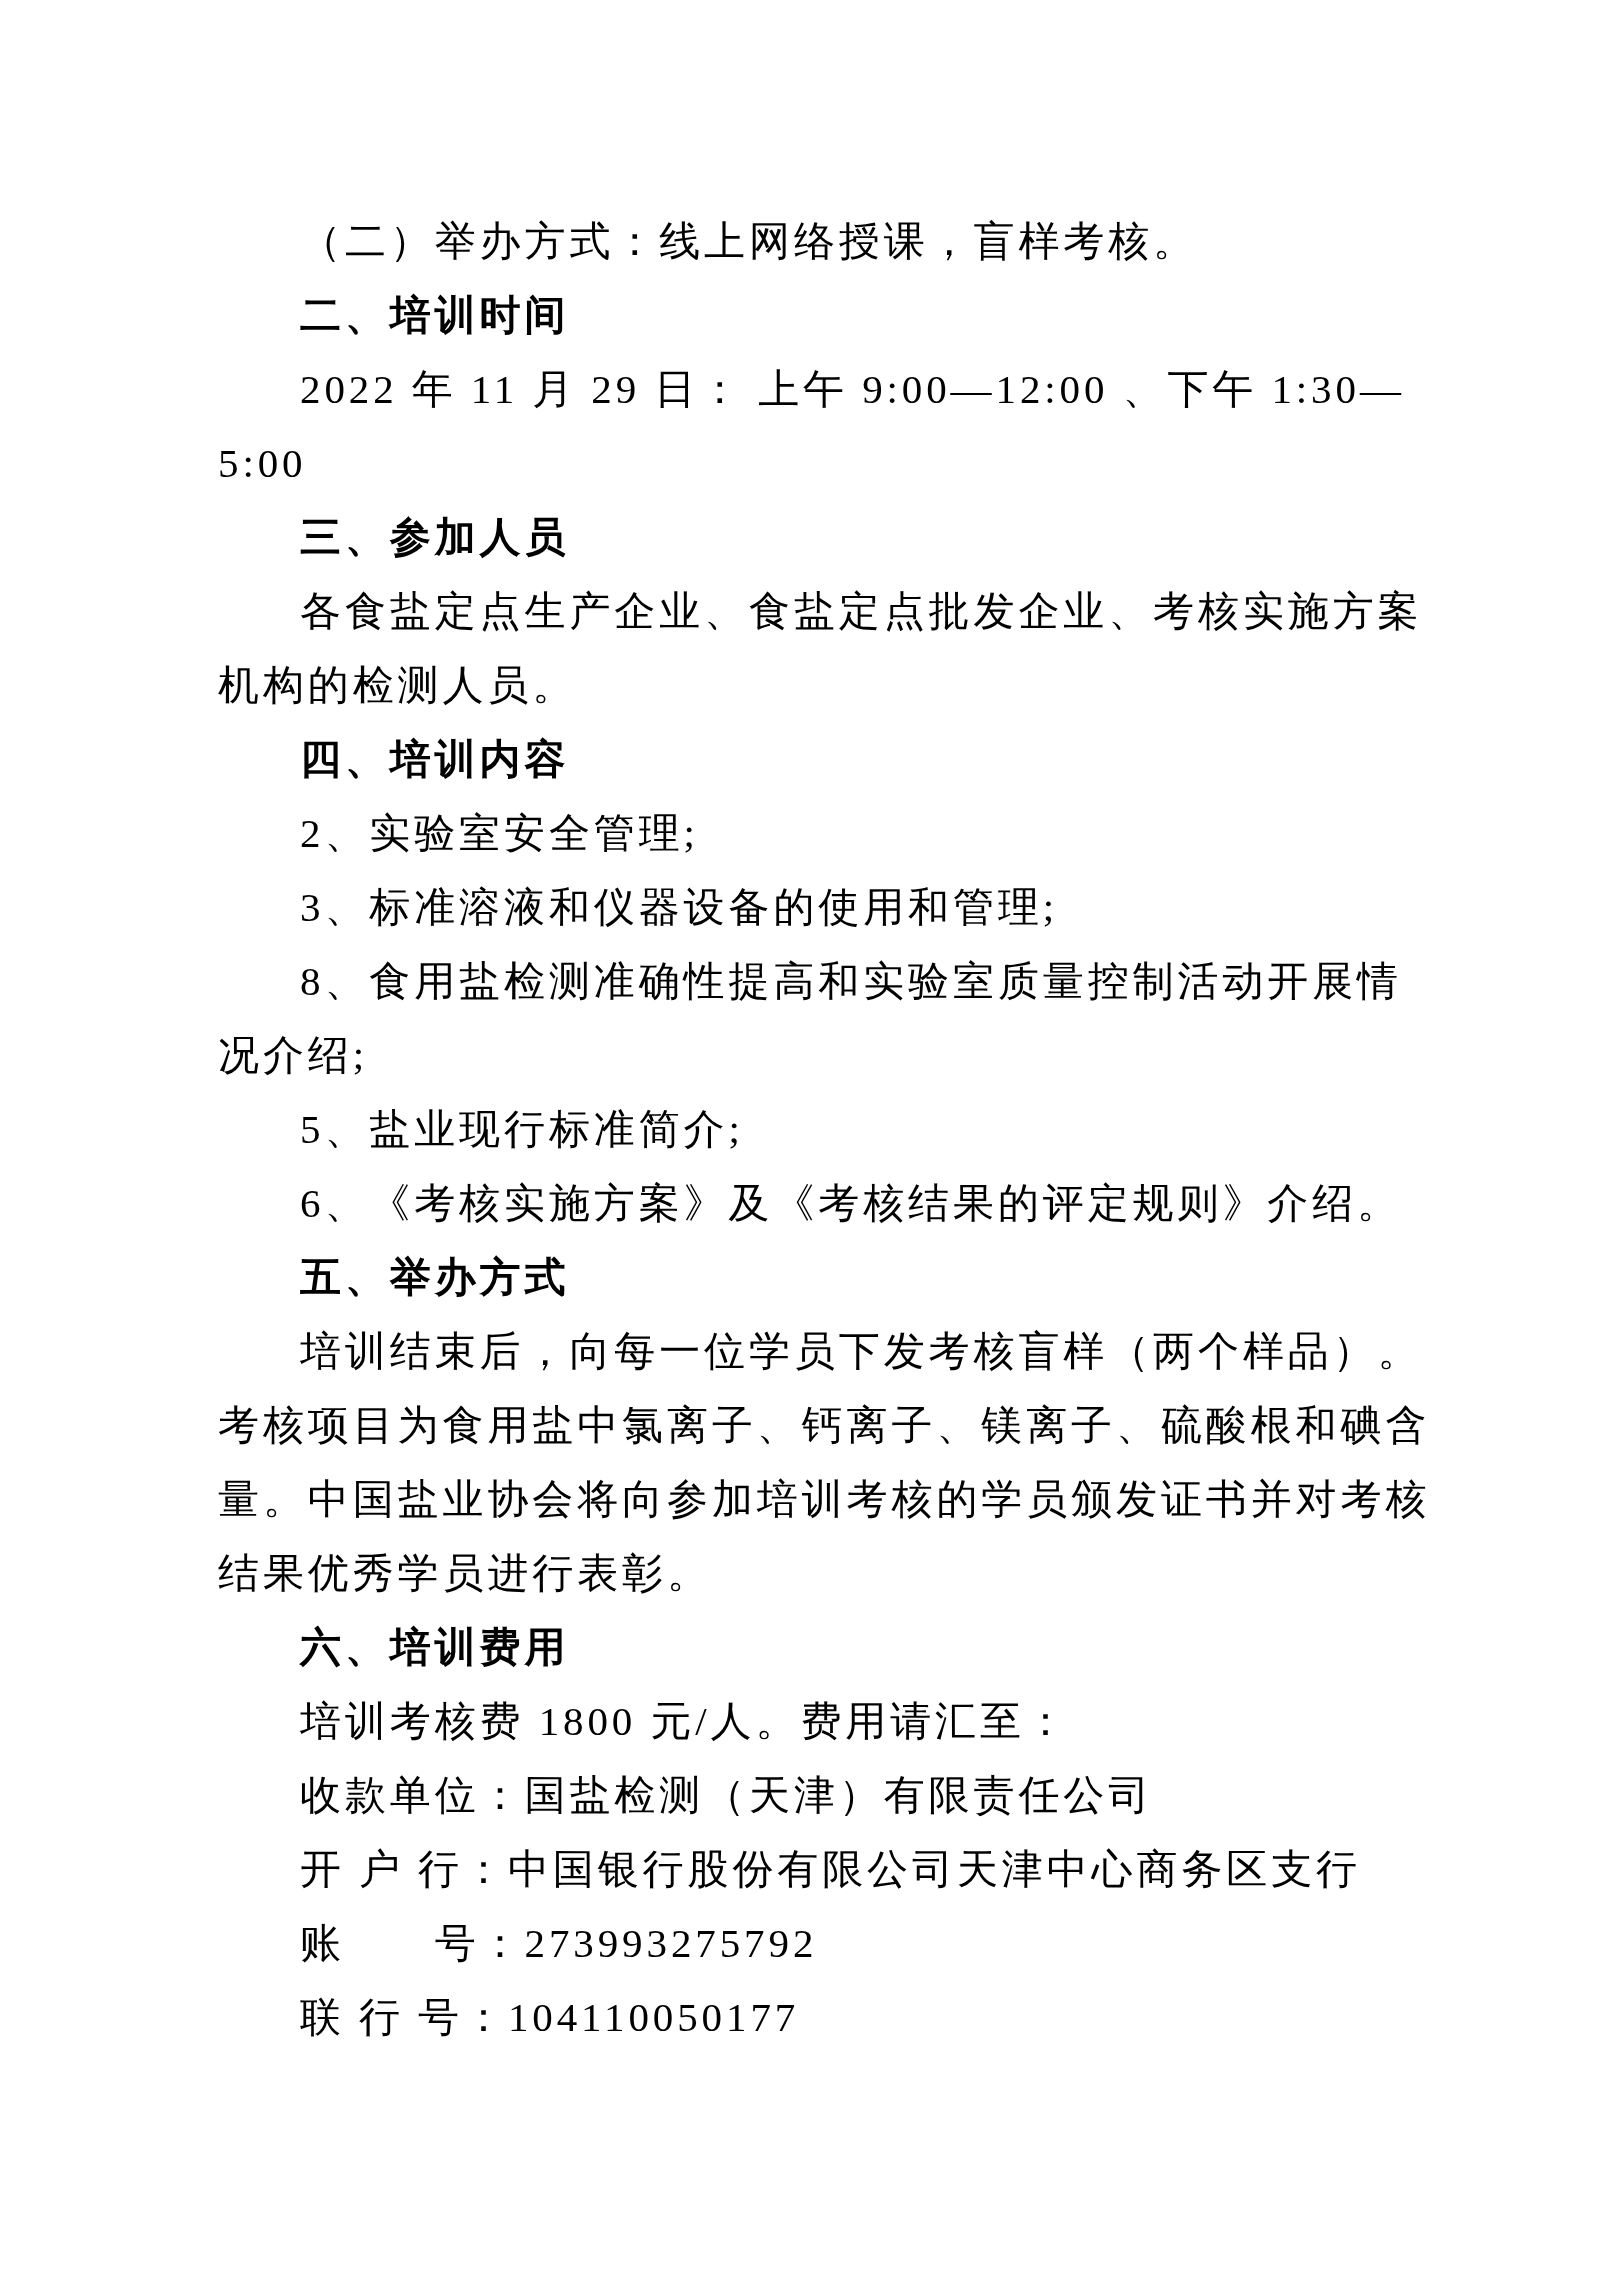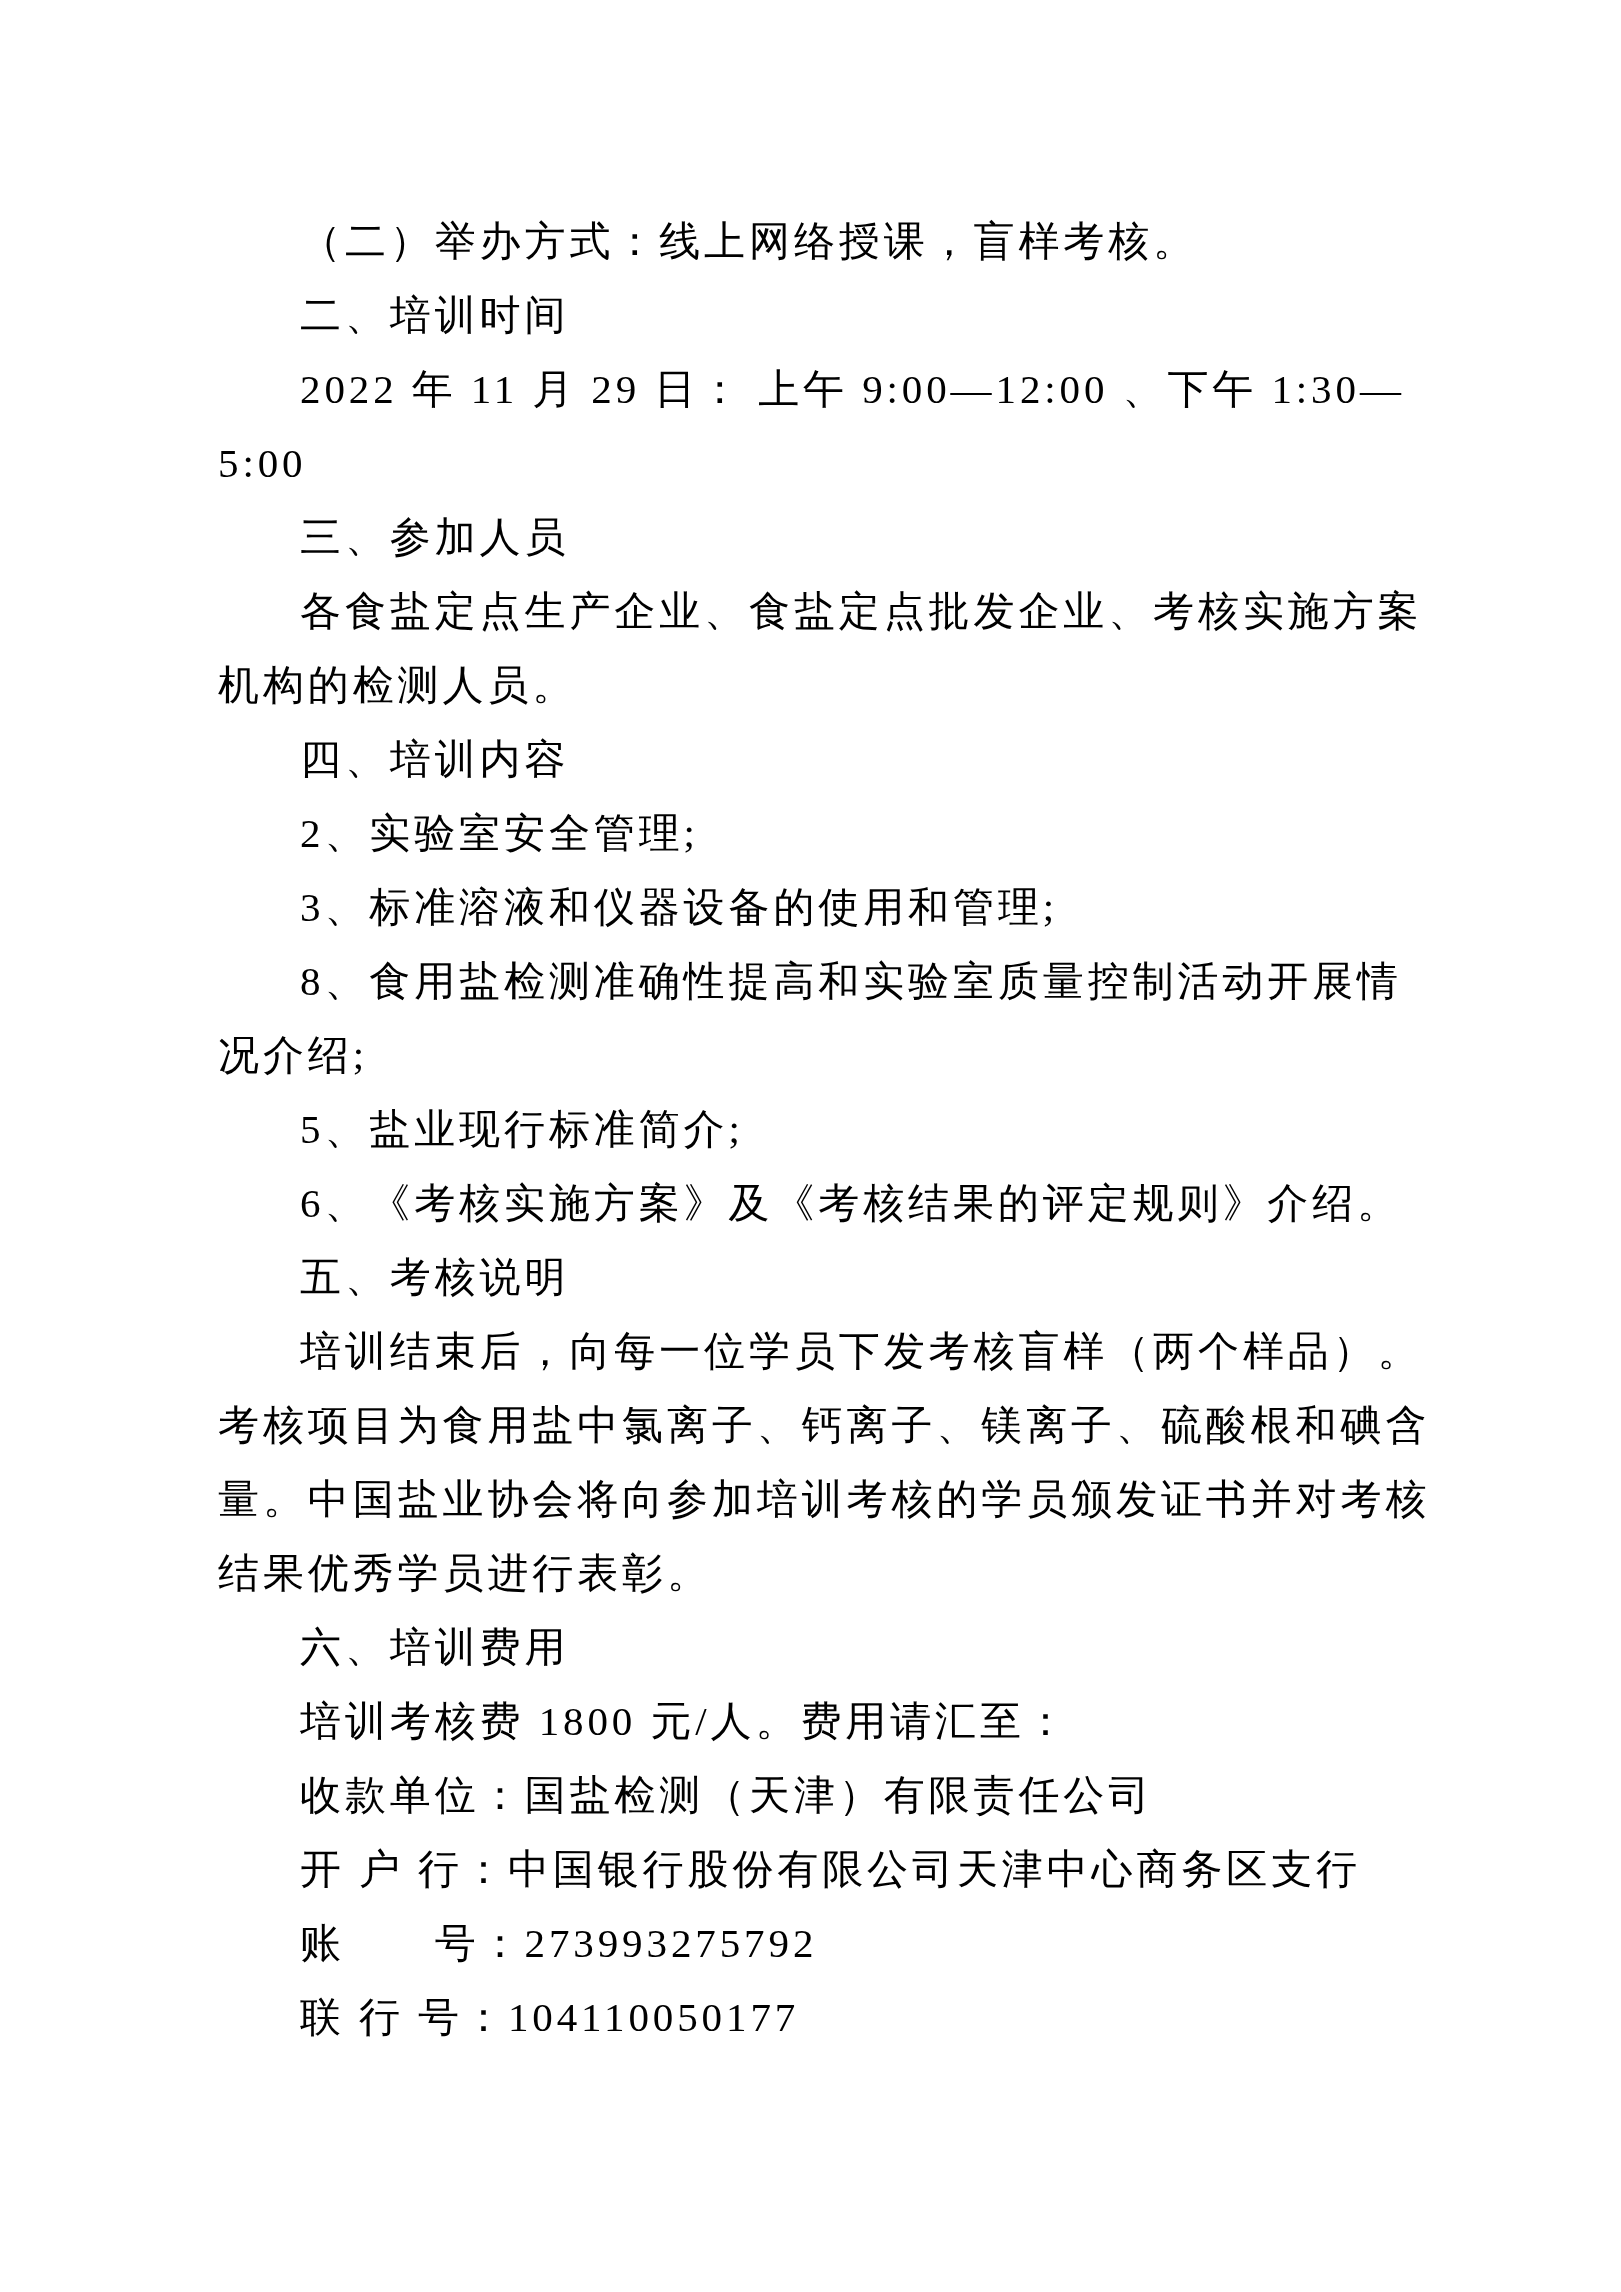--- a/index.html
+++ b/index.html
@@ -29,42 +29,42 @@
     letter-spacing: 3.9px;
     white-space: pre-wrap;
     text-indent: 82px; 
   }
   .content p.body {
     font-family: "Liberation Serif", serif;
     font-weight: 400;
   }
   .content p.heading {
     font-family: "Liberation Sans", sans-serif;
-    font-weight: 400;
+    font-weight: 700;
   }
 </style>
 </head>
 <body>
 
 <div class="page">
   <div class="content">
       <p class="body">（二）举办方式：线上网络授课，盲样考核。</p>
       <p class="heading">二、培训时间</p>
       <p class="body">2022 年 11 月 29 日： 上午 9:00—12:00 、下午 1:30—5:00</p>
       <p class="heading">三、参加人员</p>
       <p class="body">各食盐定点生产企业、食盐定点批发企业、考核实施方案
 机构的检测人员。</p>
       <p class="heading">四、培训内容</p>
       <p class="body">2、实验室安全管理;</p>
       <p class="body">3、标准溶液和仪器设备的使用和管理;</p>
       <p class="body">8、食用盐检测准确性提高和实验室质量控制活动开展情
 况介绍;</p>
       <p class="body">5、盐业现行标准简介;</p>
       <p class="body">6、《考核实施方案》及《考核结果的评定规则》介绍。</p>
-      <p class="heading">五、考核说明</p>
+      <p class="heading">五、举办方式</p>
       <p class="body">培训结束后，向每一位学员下发考核盲样（两个样品）。
 考核项目为食用盐中氯离子、钙离子、镁离子、硫酸根和碘含
 量。中国盐业协会将向参加培训考核的学员颁发证书并对考核
 结果优秀学员进行表彰。</p>
       <p class="heading">六、培训费用</p>
       <p class="body">培训考核费 1800 元/人。费用请汇至：</p>
       <p class="body">收款单位：国盐检测（天津）有限责任公司</p>
       <p class="body">开 户 行：中国银行股份有限公司天津中心商务区支行</p>
       <p class="body">账　　号：273993275792</p>
       <p class="body">联 行 号：104110050177</p>

